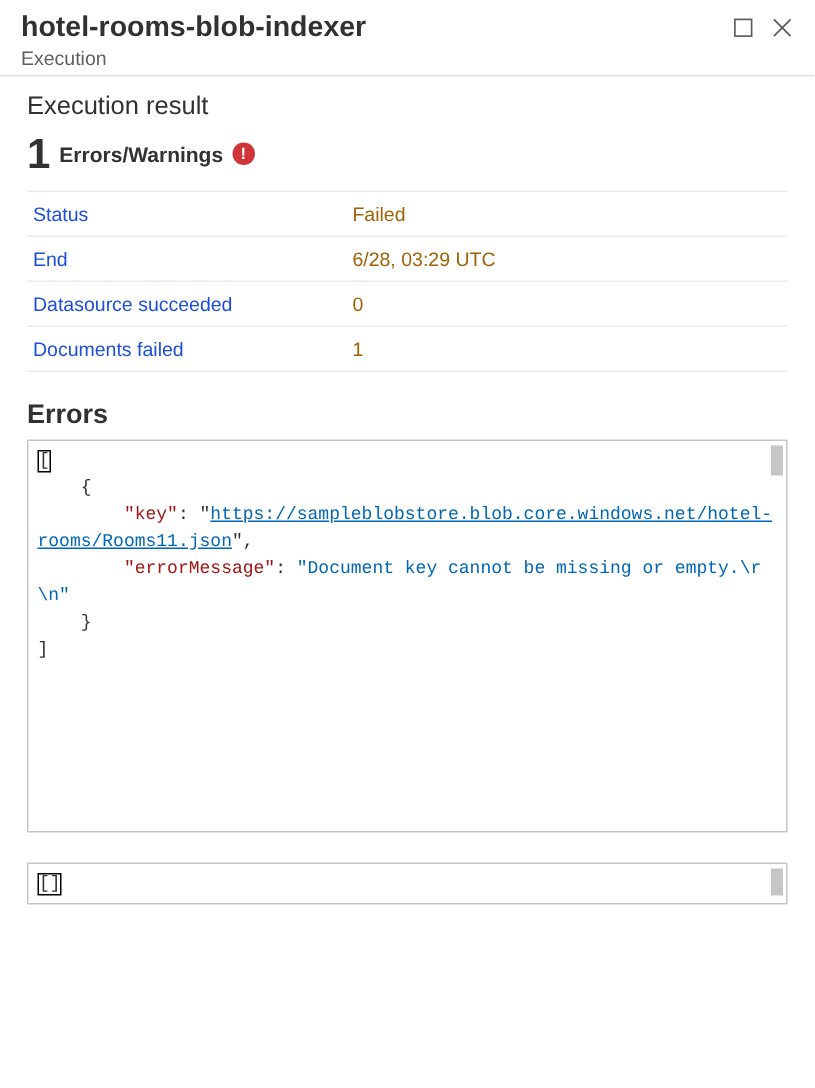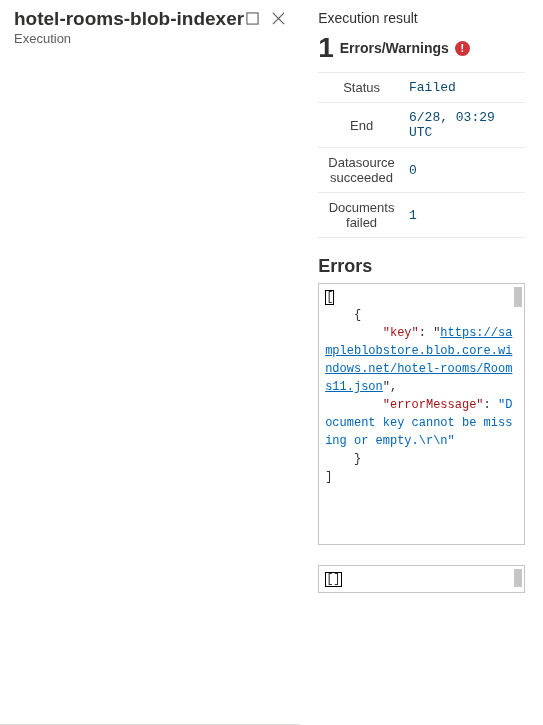--- a/index.html
+++ b/index.html
@@ -7,21 +7,21 @@
     font-family: "Segoe UI", -apple-system, BlinkMacSystemFont, sans-serif;
     font-size: 13px;
     color: #323130;
     background: #fff;
     width: 543px;
     height: 725px;
     overflow: hidden;
   }
   .panel {
     display: flex;
-    flex-direction: row;
+    flex-direction: column;
     height: 100%;
     border-radius: 19px;
   }
   .header {
     display: flex;
     align-items: flex-start;
     justify-content: space-between;
     padding: 8px 14px 4px 14px;
     border-bottom: 1px solid #e1dfdd;
   }
@@ -52,21 +52,21 @@
     color: #605e5c;
   }
   .icon-btn svg { display: block; }
 
   .content {
     padding: 10px 18px 0 18px;
     overflow: auto;
     flex: 1;
   }
   .section-title {
-    font-size: 14px;
+    font-size: 17px;
     font-weight: 400;
     margin-bottom: 8px;
   }
   .errwarn-line {
     display: flex;
     align-items: center;
     gap: 4px;
     margin-bottom: 10px;
   }
   .errwarn-count {
@@ -100,22 +100,22 @@
   }
   .details-table tr {
     border-top: 1px solid #edebe9;
     border-bottom: 1px solid #edebe9;
   }
   .details-table td {
     padding: 7px 4px;
     font-size: 13px;
     vertical-align: middle;
   }
-  .details-table td.k { width: 42%; color: #404040; text-align: center; }
-  .details-table td.v { color: #0c4a6e; font-family: Liberation Mono, monospace; }
+  .details-table td.k { width: 42%; color: #1d4ed8; }
+  .details-table td.v { color: #a16207; }
 
   .block-title {
     font-size: 18px;
     font-weight: 700;
     margin-bottom: 6px;
   }
   .code-box {
     border: 1px solid #c8c6c4;
     background: #fff;
     padding: 4px 6px 6px 6px;

